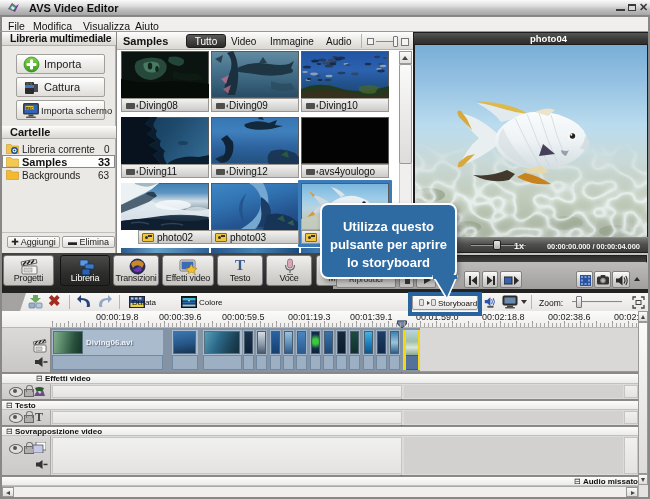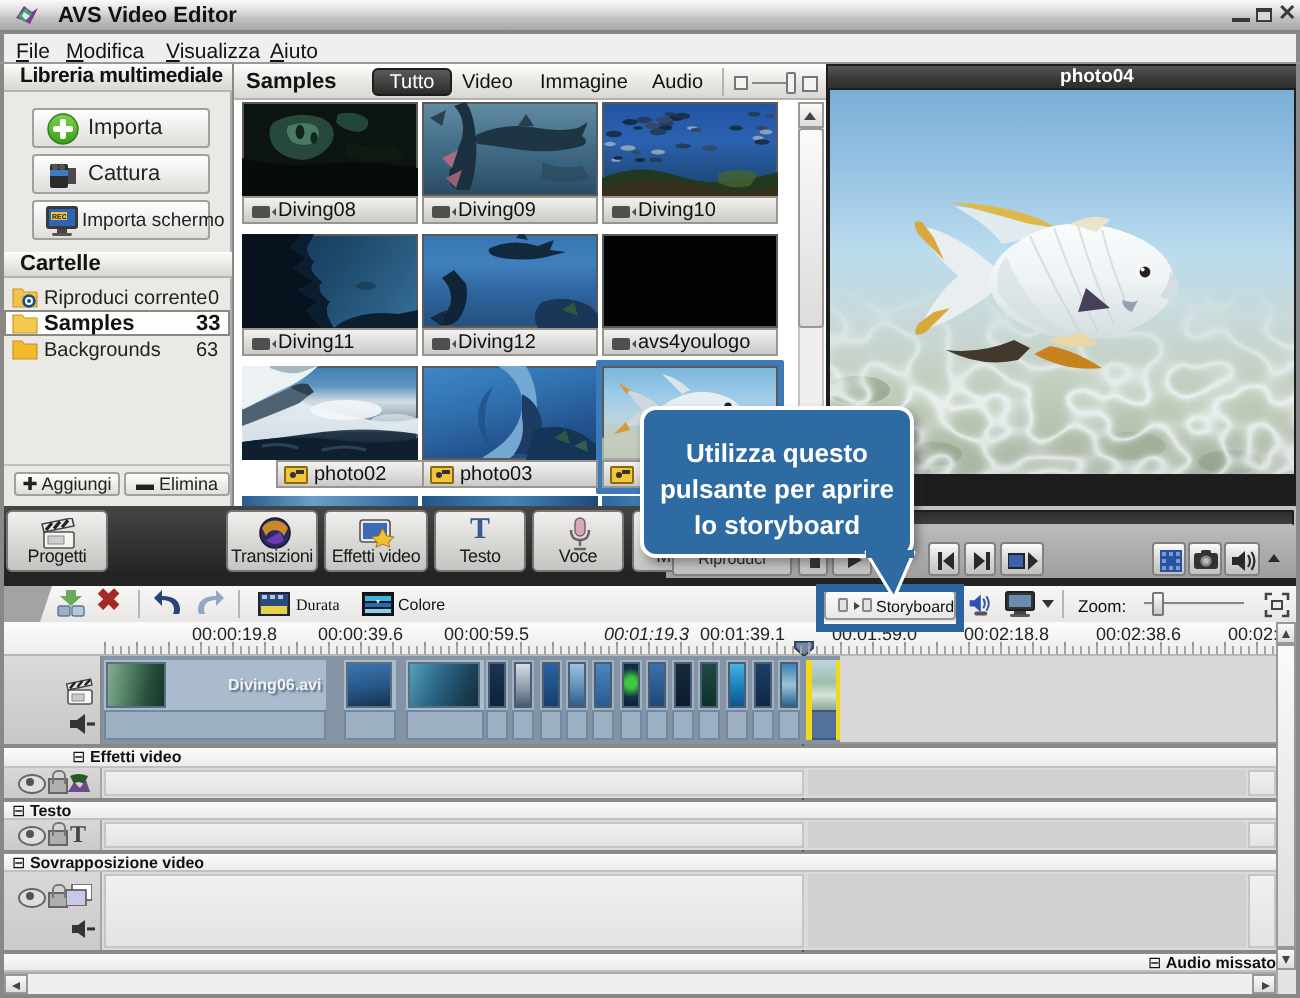--- a/index.html
+++ b/index.html
@@ -136,21 +136,21 @@
       <circle cx="8.5" cy="7.5" r="3.4" fill="#1a4f8a"></circle>
       <circle cx="8.5" cy="7.5" r="2" fill="#fff"></circle>
       <circle cx="8.5" cy="7.5" r="1" fill="#1a4f8a"></circle>
     </svg>
  <svg class="ab" style="left:6px;top:156px;" width="13" height="11" viewBox="0 0 13 11">
       <path d="M0.5 1.5 L5 1.5 L6.2 3 L12.5 3 L12.5 10.5 L0.5 10.5 Z" fill="#f5c84f" stroke="#c89a2a" stroke-width="0.6"></path>
     </svg>
  <svg class="ab" style="left:6px;top:169px;" width="13" height="11" viewBox="0 0 13 11">
       <path d="M0.5 1.5 L5 1.5 L6.2 3 L12.5 3 L12.5 10.5 L0.5 10.5 Z" fill="#f5b92e" stroke="#c8922a" stroke-width="0.6"></path>
     </svg>
- <div class="ab" style="left:22px;top:144px;font-size:10px;color:#222;">Riproduci corrente</div>
+ <div class="ab" style="left:22px;top:144px;font-size:10px;color:#222;">Libreria corrente</div>
  <div class="ab" style="left:104px;top:144px;font-size:10px;color:#222;">0</div>
  <div class="ab" style="left:22px;top:156px;font-size:11px;font-weight:bold;color:#111;">Samples</div>
  <div class="ab" style="left:98px;top:156px;font-size:11px;font-weight:bold;color:#111;">33</div>
  <div class="ab" style="left:22px;top:170px;font-size:10px;color:#222;">Backgrounds</div>
  <div class="ab" style="left:98px;top:170px;font-size:10px;color:#222;">63</div>
  <div class="ab" style="left:2px;top:232px;width:114px;height:1px;background:#c2c0bc;"></div>
  <div class="ab btn" style="left:7px;top:236px;width:53px;height:12px;font-size:9px;text-align:center;line-height:10px;">✚ Aggiungi</div>
  <div class="ab btn" style="left:62px;top:236px;width:53px;height:12px;font-size:9px;text-align:center;line-height:10px;">▬ Elimina</div>
  <div class="ab" id="mpanel"></div>
  <div class="ab hdrbar" style="left:117px;top:32px;width:296px;height:18px;padding:3px 0 0 6px;">Samples</div>
@@ -364,30 +364,44 @@
           <circle cx="157.5" cy="91" r="2.7" fill="#222"></circle>
           <circle cx="156.3" cy="89.8" r="1" fill="#fff"></circle>
        <path d="M128 99 L140 109 L124 111 Z" fill="#46405a"></path>
        <path d="M146 105 Q152 107 154 105 L151 111 Q146 109 146 105" fill="#98a0b0"></path>
        <path d="M170 91 Q177 96 173 103 Q168 106 165 103 Q170 97 170 91" fill="#d4dde0"></path>
        <path d="M120 67 Q132 61 140 65 L133 71 Z" fill="#eae4cc"></path>
        <path d="M108 125 Q120 131 134 127 L126 121 Z" fill="#e8d8a8"></path>
      </g>
    </svg>
  </div>
+ <div class="ab" style="left:413px;top:237px;width:235px;height:15px;background:linear-gradient(#787876,#4f4f4d 45%,#3a3a38);border-top:1px solid #8a8a88;">
+   <div class="ab" style="left:58px;top:6px;width:55px;height:2px;background:#2e2e2c;border-bottom:1px solid #9a9a98;"></div>
+   <div class="ab" style="left:80px;top:2px;width:8px;height:10px;background:linear-gradient(#e8e8e6,#b0b0ae);border:1px solid #222;border-radius:2px;"></div>
+   <div class="ab" style="left:101px;top:3px;font-size:9px;font-weight:bold;color:#f4f4f2;">1x</div>
+   <div class="ab" style="left:134px;top:4px;font-size:7.5px;font-weight:bold;color:#f4f4f2;letter-spacing:-0.1px;">00:00:00.000&nbsp;/&nbsp;00:00:04.000</div>
+ </div>
  <div class="ab" id="toolrow"></div>
  <div class="ab" id="playarea"></div>
  <div class="ab tbtn" style="left:3px;width:51px;">
    <svg style="position:absolute;left:15px;top:3px;" width="22" height="17" viewBox="0 0 22 17">
         <rect x="3" y="7" width="15" height="8" rx="1" fill="#f4f4f2" stroke="#555" stroke-width="0.8"></rect>
         <path d="M3 7 L18 4 L17 0 L2 3 Z" fill="#e8e8e6" stroke="#444" stroke-width="0.8"></path>
         <path d="M4 6 L7 2.5 M8 5.3 L11 1.8 M12 4.6 L15 1.2" stroke="#222" stroke-width="1.6"></path>
         <rect x="5" y="9" width="8" height="4" fill="#cfcfcd" stroke="#888" stroke-width="0.5"></rect>
       </svg>
    <span class="lbl">Progetti</span>
+    </div>
+ <div class="ab tbtn" style="left:60px;width:50px;background:linear-gradient(#4a4a48,#2d2d2b 60%,#242422);border-color:#141412;color:#fff;">
+   <svg style="position:absolute;left:17px;top:2px;" width="18" height="18" viewBox="0 0 18 18">
+        <rect x="2" y="2" width="8" height="6" rx="1" fill="#5a9ae0" stroke="#1a3a66" stroke-width="0.7"></rect>
+        <rect x="7" y="6" width="9" height="5" rx="1" fill="#3a78c8" stroke="#142e54" stroke-width="0.7"></rect>
+        <rect x="4" y="11" width="8" height="6" rx="1" fill="#2a62b2" stroke="#102444" stroke-width="0.7"></rect>
+      </svg>
+   <span class="lbl">Libreria</span>
     </div>
  <div class="ab tbtn" style="left:113px;width:46px;">
    <svg style="position:absolute;left:15px;top:2px;" width="17" height="17" viewBox="0 0 17 17">
         <circle cx="8.5" cy="8.5" r="7.5" fill="#2a2a5a"></circle>
         <path d="M2 6 A7.5 7.5 0 0 1 15 6 L13 10 A 5 5 0 0 0 4 10 Z" fill="#c88a28"></path>
         <path d="M4 12 A6 6 0 0 0 13 12 L11 8 Z" fill="#6a3ab2"></path>
         <circle cx="8.5" cy="8.5" r="7.5" fill="none" stroke="#1a1a3a" stroke-width="0.8"></circle>
       </svg>
    <span class="lbl">Transizioni</span>
     </div>
@@ -495,21 +509,21 @@
  <div class="ab" style="left:119px;top:295px;width:1px;height:14px;background:#b8b6b4;"></div>
  <svg class="ab" style="left:129px;top:296px;" width="16" height="12" viewBox="0 0 16 12">
       <rect x="0.5" y="0.5" width="15" height="11" fill="#2a4a7c" stroke="#223"></rect>
       <rect x="1.5" y="7" width="13" height="4" fill="#e8d048"></rect>
       <g fill="#b8c8e0">
         <rect x="2" y="1.5" width="2.5" height="2"></rect>
         <rect x="6" y="1.5" width="2.5" height="2"></rect>
         <rect x="10" y="1.5" width="2.5" height="2"></rect>
       </g>
     </svg>
- <div class="ab" style="left:148px;top:298px;font-size:8px;color:#111;font-family:Liberation Serif, serif;">Durata</div>
+ <div class="ab" style="left:132px;top:298px;font-size:8px;color:#111;">Durata</div>
  <svg class="ab" style="left:181px;top:296px;" width="16" height="12" viewBox="0 0 16 12">
       <rect x="0.5" y="0.5" width="15" height="11" fill="#1a1a2a" stroke="#111"></rect>
       <rect x="1.5" y="2" width="13" height="2.5" fill="#3ab8d8"></rect>
       <rect x="1.5" y="5.5" width="13" height="2" fill="#2a6ab0"></rect>
       <rect x="1.5" y="8.5" width="13" height="2" fill="#8ad0e8"></rect>
       <path d="M7 4 L9 4 L8 6 Z" fill="#e8e8e8"></path>
     </svg>
  <div class="ab" style="left:199px;top:298px;font-size:8px;color:#111;">Colore</div>
  <div class="ab" style="left:412px;top:295px;width:66px;height:15px;background:linear-gradient(#fcfcfb,#e8e7e5);border:1px solid #9a9896;border-radius:2px;"></div>
  <div class="ab" style="left:419px;top:299px;width:5px;height:7px;background:#e4e3e1;border:1px solid #8a8886;border-radius:1px;"></div>
@@ -534,21 +548,21 @@
  <div class="ab" style="left:576px;top:296px;width:6px;height:12px;background:linear-gradient(#fafaf9,#cccbc9);border:1px solid #77757a;border-radius:1px;"></div>
  <svg class="ab" style="left:632px;top:296px;" width="13" height="13" viewBox="0 0 13 13">
       <path d="M1 4 L1 1 L4 1 M9 1 L12 1 L12 4 M12 9 L12 12 L9 12 M4 12 L1 12 L1 9" stroke="#444" stroke-width="1.3" fill="none"></path>
       <rect x="4" y="4.5" width="5" height="4" fill="none" stroke="#444" stroke-width="1"></rect>
     </svg>
  <div class="ab" id="ruler"></div>
  <div class="ab" id="rulerticks"></div>
  <div class="ab rlab" style="left:96px;">00:00:19.8</div>
  <div class="ab rlab" style="left:159px;">00:00:39.6</div>
  <div class="ab rlab" style="left:222px;">00:00:59.5</div>
- <div class="ab rlab" style="left:302px;font-style:italic;">00:01:19.3</div>
+ <div class="ab rlab" style="left:288px;">00:01:19.3</div>
  <div class="ab rlab" style="left:350px;">00:01:39.1</div>
  <div class="ab rlab" style="left:416px;">00:01:59.0</div>
  <div class="ab rlab" style="left:482px;">00:02:18.8</div>
  <div class="ab rlab" style="left:548px;">00:02:38.6</div>
  <div class="ab rlab" style="left:614px;width:24px;overflow:hidden;">00:02:58</div>
  <svg class="ab" style="left:397px;top:320px;" width="10" height="9" viewBox="0 0 11 9">
       <path d="M0.5 0.5 L10.5 0.5 L10.5 4 L5.5 8.5 L0.5 4 Z" fill="#5a7294" stroke="#26364e" stroke-width="0.9"></path>
       <path d="M1.5 1.2 L9.5 1.2 L9.5 3.5 L5.5 7 L1.5 3.5 Z" fill="#7e92ae" opacity="0.7"></path>
     </svg>
  <div class="ab" id="rtix"></div>
@@ -564,21 +578,21 @@
      <svg style="position:absolute;left:33px;top:29px;" width="13" height="10" viewBox="0 0 13 10">
           <path d="M0 3 L3.5 3 L7.5 0 L7.5 10 L3.5 7 L0 7 Z" fill="#333"></path>
           <rect x="8.5" y="4.2" width="4" height="1.6" fill="#333"></rect>
         </svg>
    </div>
    <div id="lane"></div>
    <div class="clip" style="left:50px;width:111px;">
         <div class="cv"></div>
         <div class="ca"></div>
      <div class="thumb" style="left:1px;width:30px;background:linear-gradient(100deg,#88ac92 0%,#5a8a6a 30%,#28503c 70%,#183428 100%);border:1px solid #55707e;"></div>
-     <div style="position:absolute;left:34px;top:8px;font-size:8px;font-weight:bold;color:#eef2f6;text-shadow:1px 1px 1px #5a6a7a;margin-left:28px;">Diving06.avi</div>
+     <div style="position:absolute;left:34px;top:8px;font-size:8px;font-weight:bold;color:#eef2f6;text-shadow:1px 1px 1px #5a6a7a;">Diving06.avi</div>
       </div>
    <div class="clip" style="left:170px;width:26px;">
         <div class="cv"></div>
         <div class="ca"></div>
      <div class="thumb" style="left:1px;width:23px;background:linear-gradient(170deg,#3a76b0 0%,#275687 55%,#16324e 100%);border:1px solid #55707e;"></div>
       </div>
    <div class="clip" style="left:201px;width:39px;">
         <div class="cv"></div>
         <div class="ca"></div>
      <div class="thumb" style="left:1px;width:36px;background:linear-gradient(115deg,#58a0b8 0%,#2c6888 40%,#1c4256 75%,#122e3e 100%);border:1px solid #55707e;"></div>

